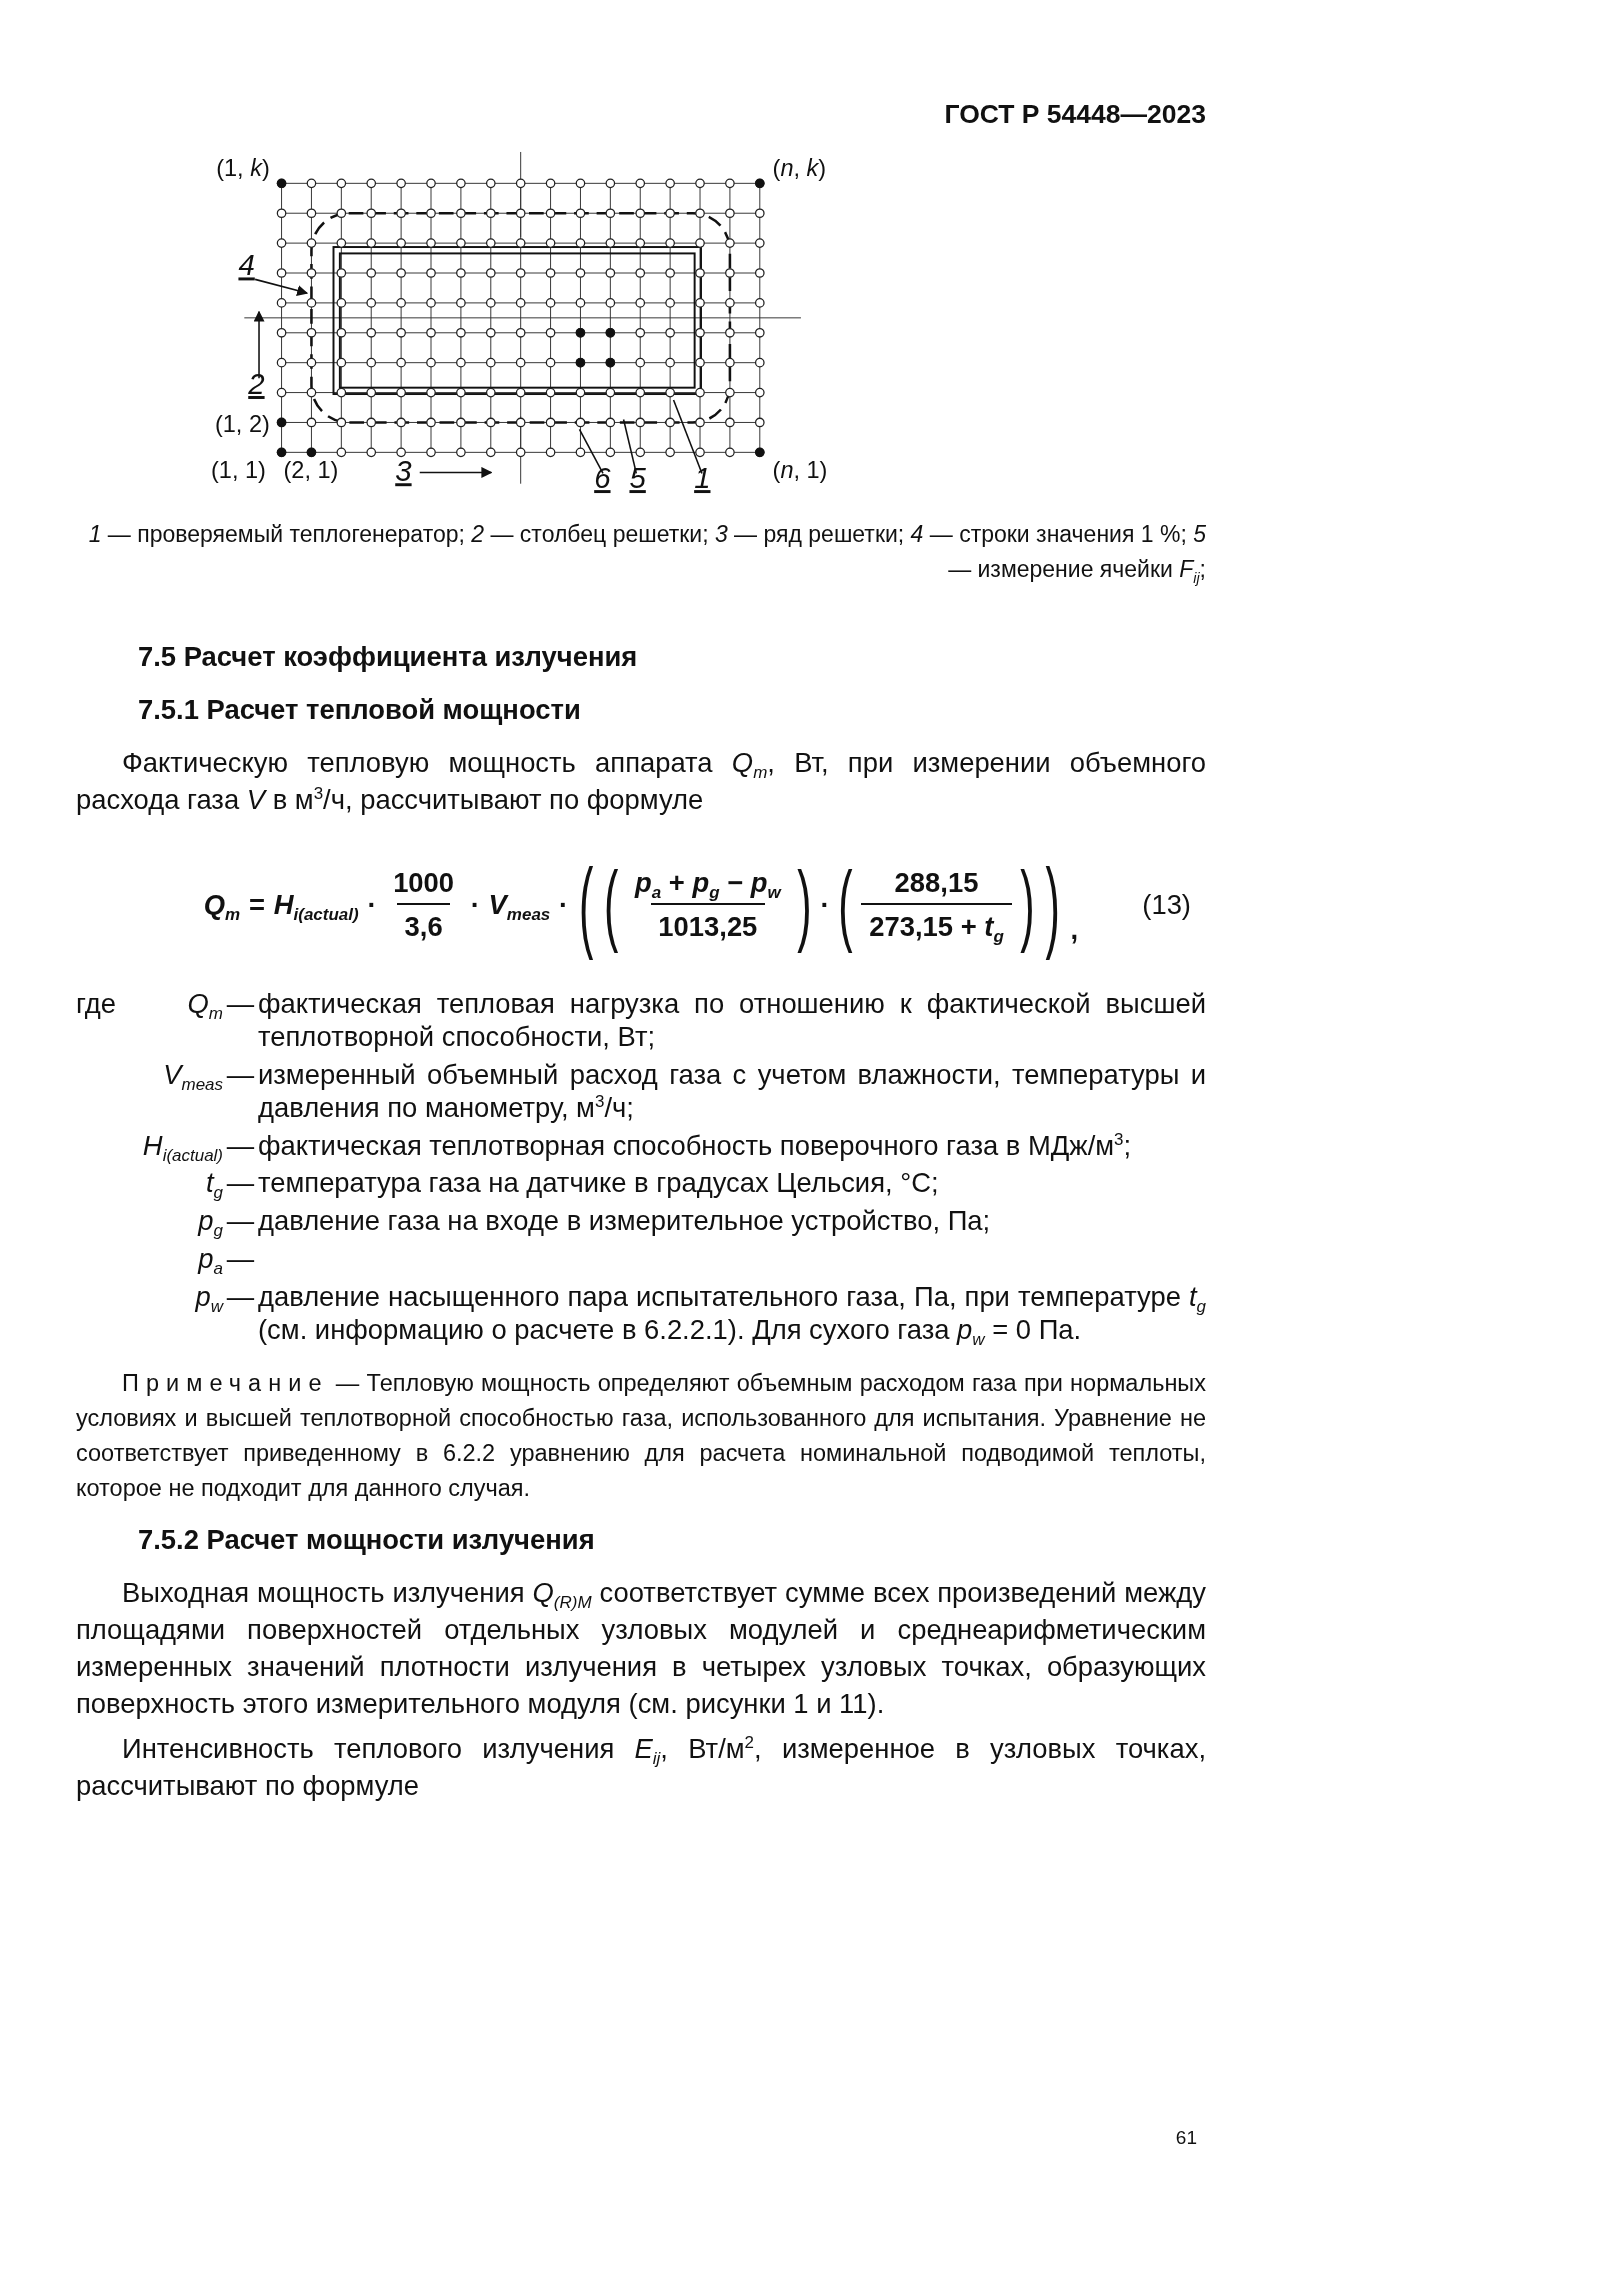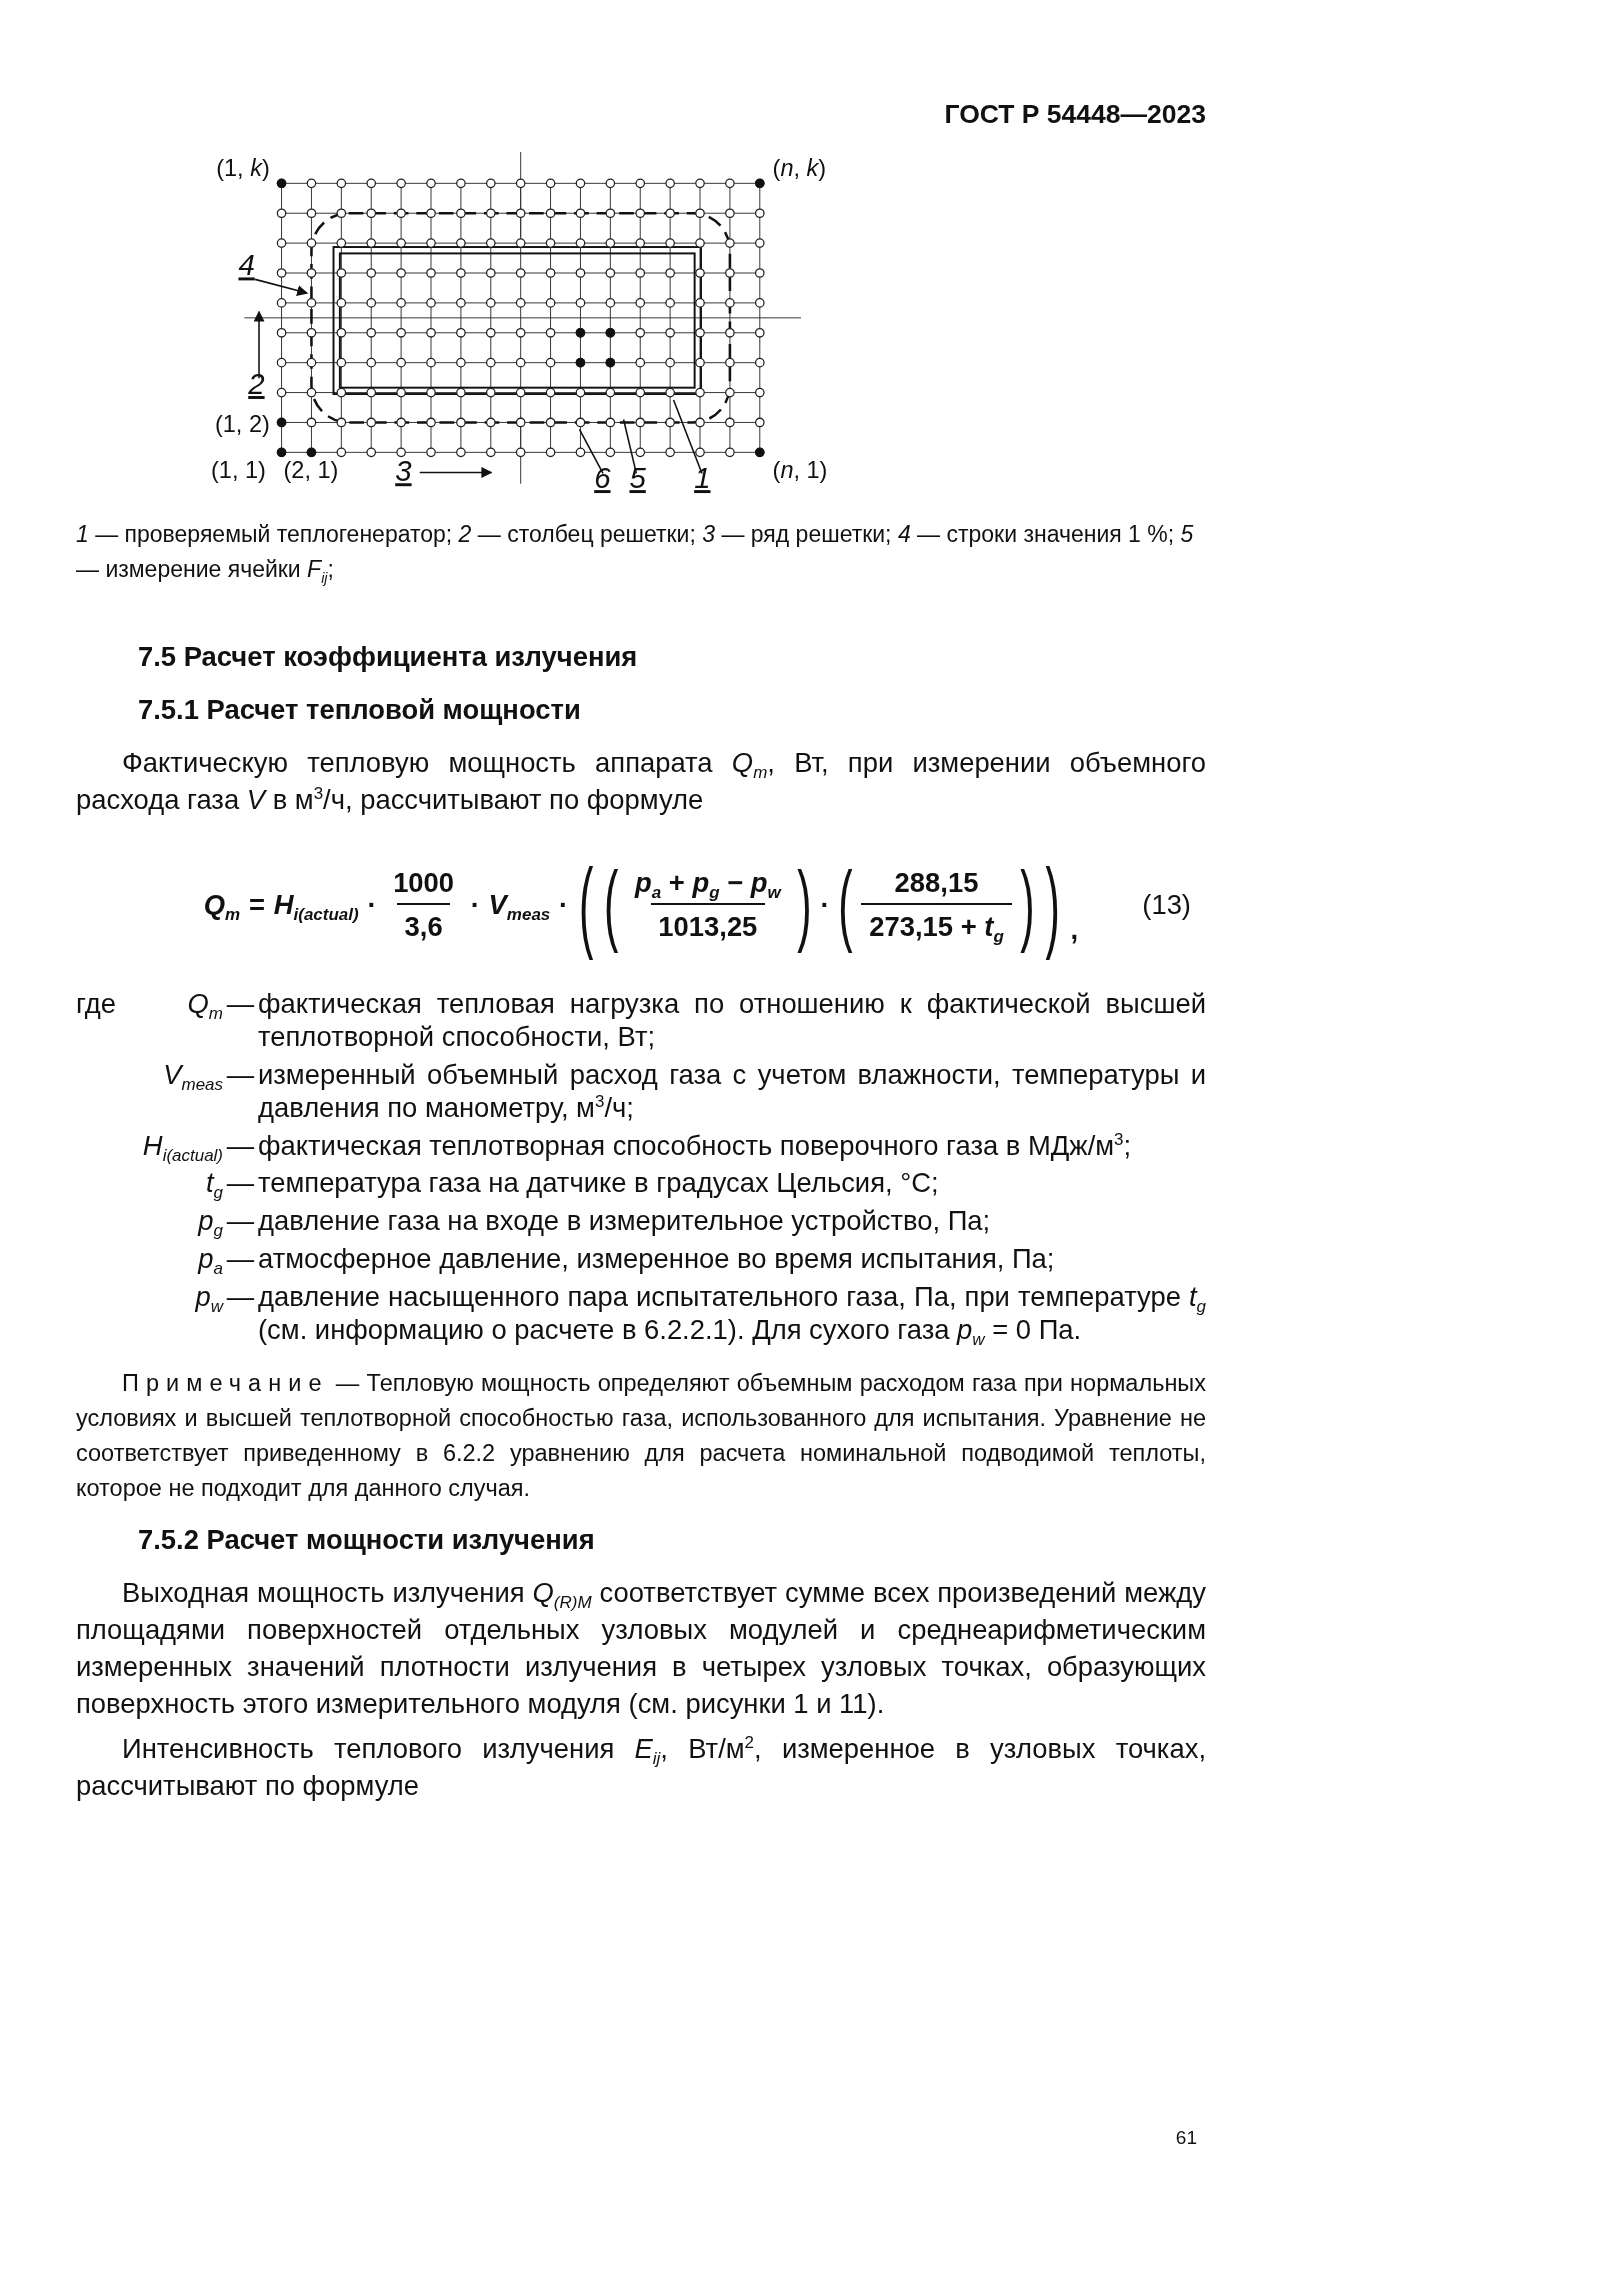--- a/index.html
+++ b/index.html
@@ -20,21 +20,21 @@
   .fig .dash{fill:none; stroke:#111; stroke-width:2.6; stroke-dasharray:15 8;}
   .fig .solid{fill:none; stroke:#111; stroke-width:2;}
   .fig .node{fill:#fff; stroke:#222; stroke-width:1.3;}
   .fig .fnode{fill:#111; stroke:none;}
   .fig .ldr{stroke:#111; stroke-width:1.6; fill:none;}
   .fig text{font-family:"Liberation Sans", sans-serif; fill:#111;}
   .fig .cl{font-size:24px;}
   .fig .co{font-size:30px; font-style:italic; text-decoration:underline;}
   #arr path{fill:#111;}
 
-  .fig-caption{margin:19.6px auto 0; max-width:1451px; text-align:left;
+  .fig-caption{margin:19.6px auto 0; max-width:1451px; text-align:right;
     font-size:23px; line-height:35px;}
   .fig-title{margin-top:17.6px; text-align:center; font-size:25.5px;}
 
   
   .hd{font-weight:bold; font-size:27.4px; margin:16px; text-indent:46px;}
   .hd75{margin-top:51px;}
   .hd751{margin-top:11.8px;}
   .hd752{margin-top:15.7px;}
   .sub-hd{font-weight:normal; text-indent:46px; margin-top:2px;}
   p.body{margin:7.8px 0 0; text-indent:46px; text-align:justify;}
@@ -398,21 +398,20 @@
           <span><i>p</i><sub class="i">g</sub></span>
         </span>
       <span class="wdash">—</span>
       <span class="wdesc">давление газа на входе в измерительное устройство, Па;</span>
     </div>
     <div class="wrow">
       <span class="wterm">
           <span><i>p</i><sub class="i">a</sub></span>
         </span>
       <span class="wdash">—</span>
-      <span class="wdesc">атмосферное давление, измеренное во время испытания, Па;</span>
     </div>
     <div class="wrow">
       <span class="wterm">
           <span><i>p</i><sub class="i">w</sub></span>
         </span>
       <span class="wdash">—</span>
       <span class="wdesc">давление насыщенного пара испытательного газа, Па, при температуре <i>t</i><sub class="i">g</sub> (см. информацию о расчете в 6.2.2.1). Для сухого газа <i>p</i><sub class="i">w</sub> = 0 Па.</span>
     </div>
   </div>
 

